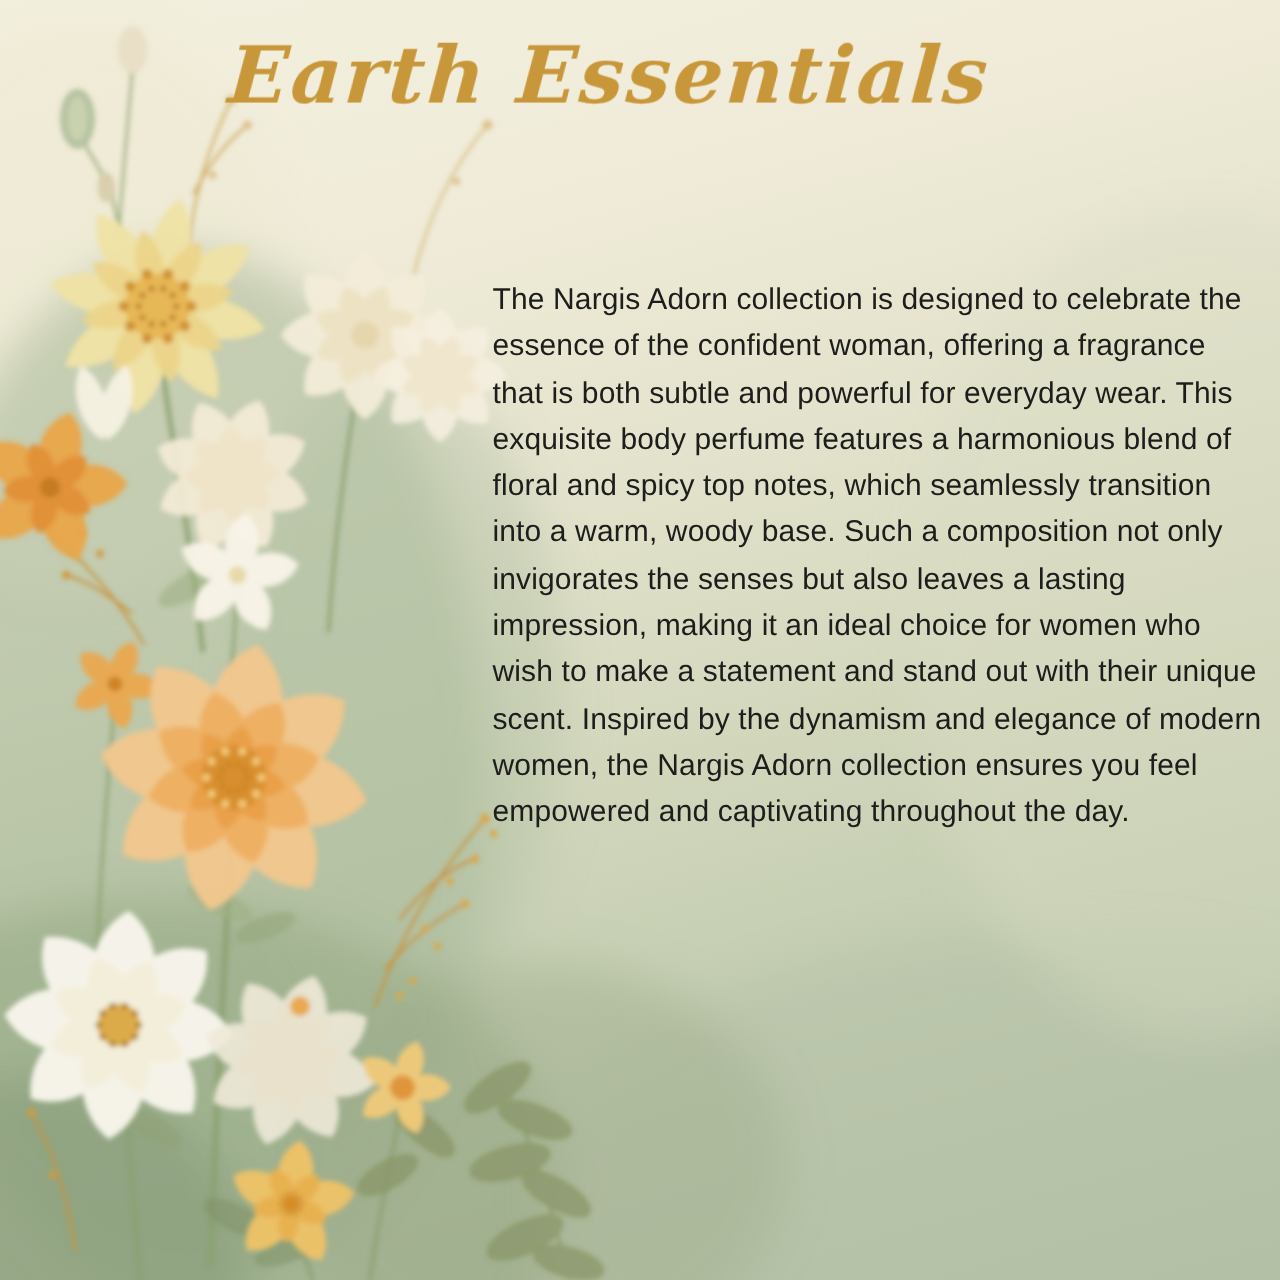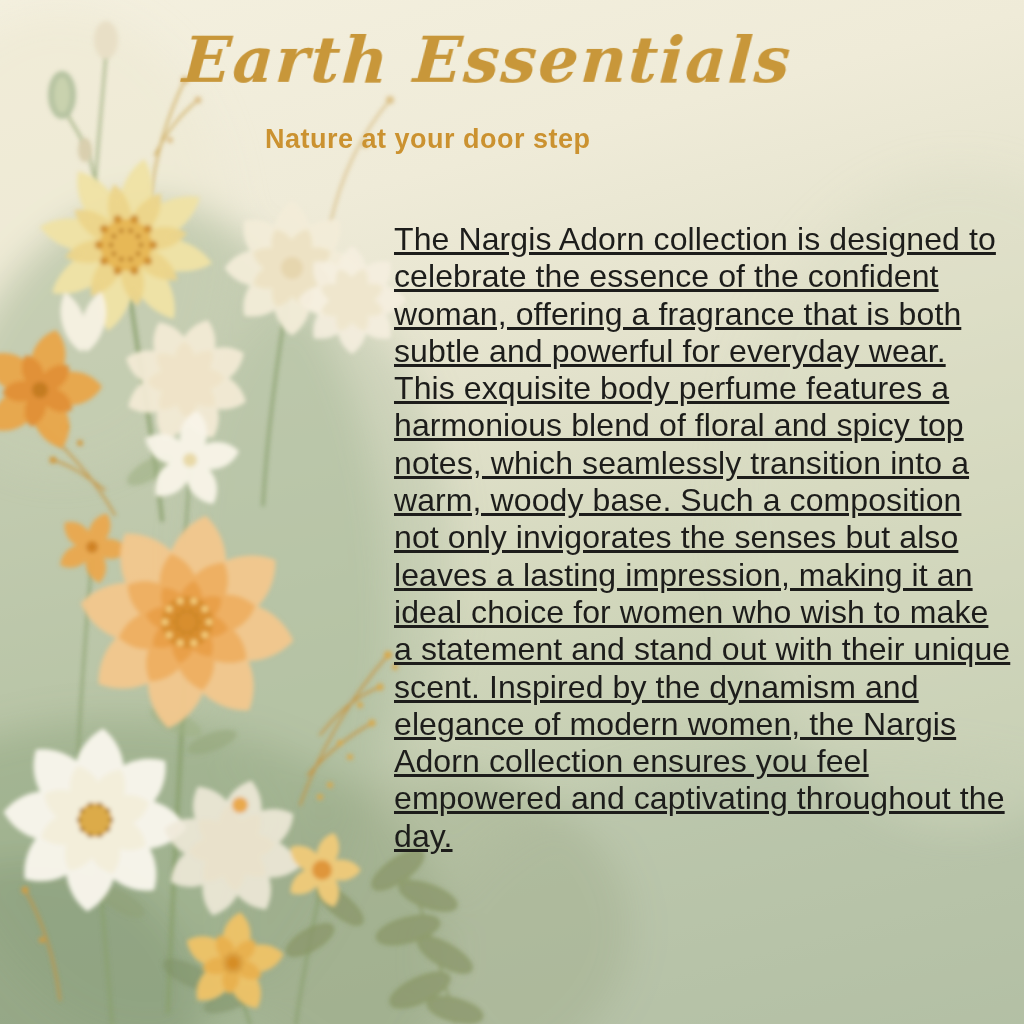--- a/index.html
+++ b/index.html
@@ -26,25 +26,24 @@
   }
   .brand-tagline{
     position:absolute;left:265px;top:124px;margin:0;
     font-weight:bold;font-size:27px;
     color:#cb9230;letter-spacing:0.5px;
     white-space:nowrap;z-index:3;
   }
   .body-copy{
     position:absolute;left:394px;top:221px;margin:0;
     width:617px;
-    font-size:32px;line-height:37.3px;
+    font-size:24px;line-height:37.3px;
     color:#1d1d1b;
     letter-spacing:0.1px;
     z-index:3;
-    text-decoration:underline;
   }
 </style>
 </head>
 <body>
 
 <div class="poster">
 
   <svg class="art" viewBox="0 0 1024 1024" role="img" aria-label="Watercolor bouquet of yellow, apricot and ivory flowers with golden sprigs and sage leaves on a cream to green wash">
     <defs>
       <filter id="soft" x="-60%" y="-60%" width="220%" height="220%">
@@ -332,17 +331,16 @@
           </g>
         <circle cx="233" cy="963" r="7" fill="#d58d28"></circle>
         <g transform="translate(233,963) scale(0.45)" fill="#b87a1f">
             <use href="#dotring"></use>
           </g>
       </g>
     </g>
   </svg>
 
   <h1 class="brand-title">Earth Essentials</h1>
-  <p class="brand-tagline">Nature at your door step</p>
 
   <p class="body-copy">The Nargis Adorn collection is designed to celebrate the essence of the confident woman, offering a fragrance that is both subtle and powerful for everyday wear. This exquisite body perfume features a harmonious blend of floral and spicy top notes, which seamlessly transition into a warm, woody base. Such a composition not only invigorates the senses but also leaves a lasting impression, making it an ideal choice for women who wish to make a statement and stand out with their unique scent. Inspired by the dynamism and elegance of modern women, the Nargis Adorn collection ensures you feel empowered and captivating throughout the day.</p>
 
 </div>
 
 </body></html>

